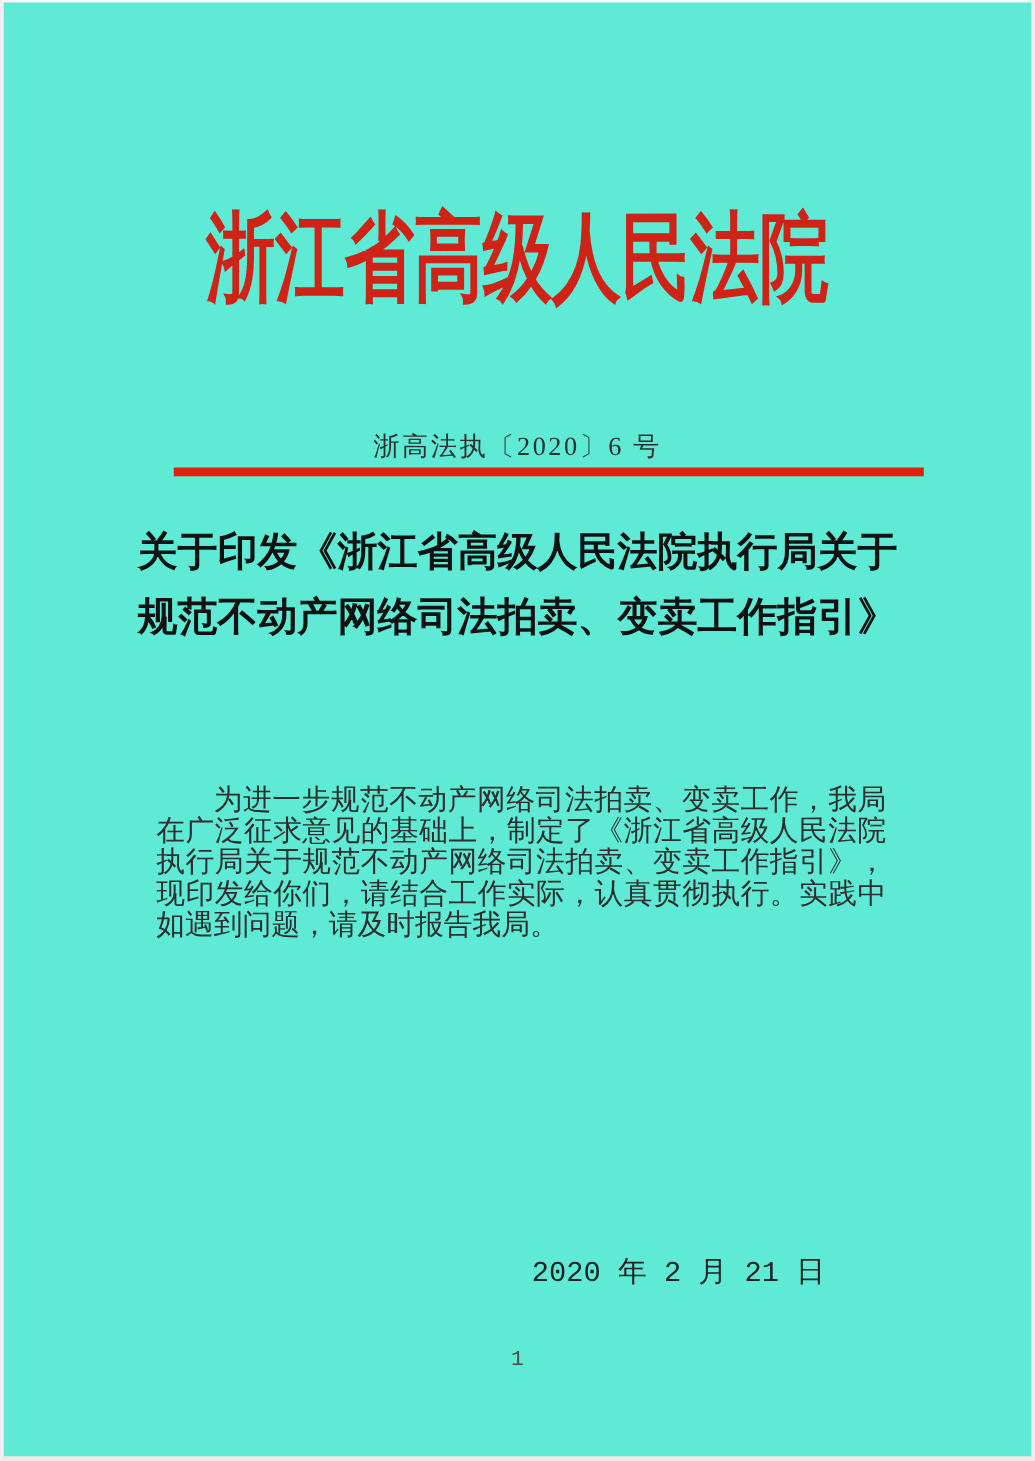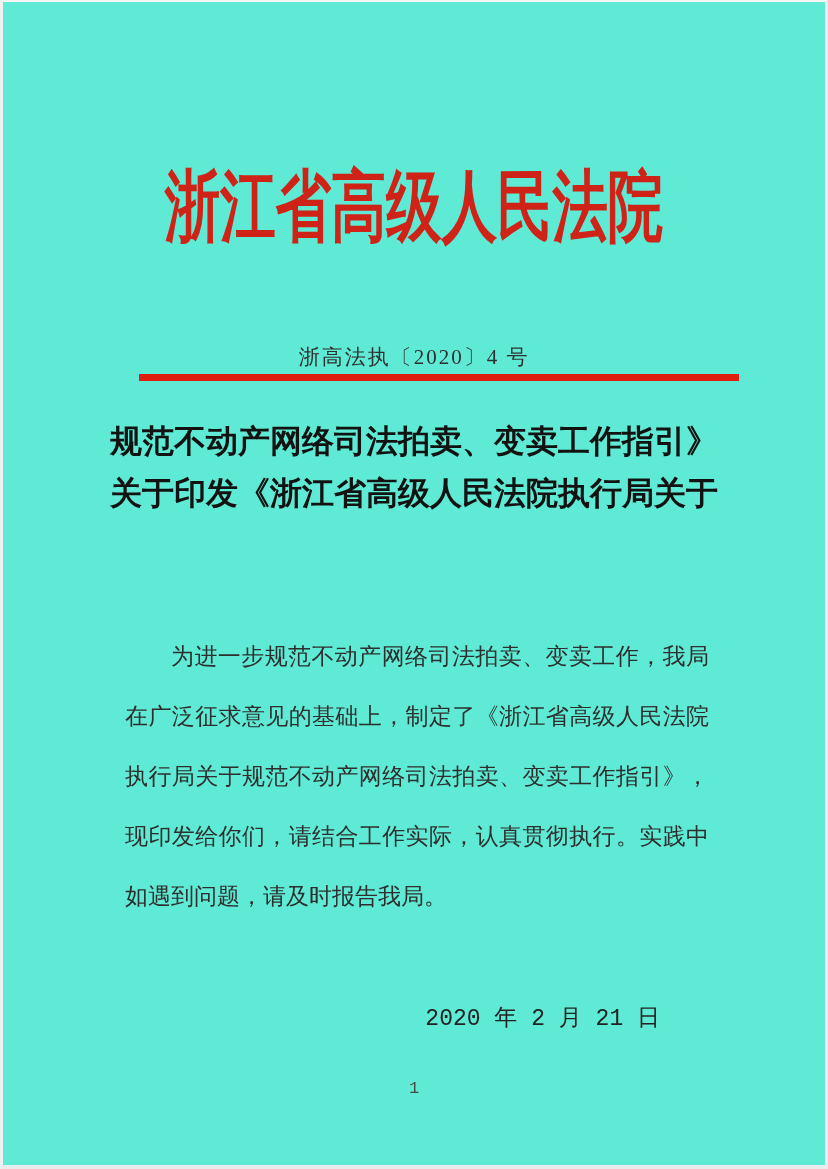--- a/index.html
+++ b/index.html
@@ -61,21 +61,21 @@
     top: 588px; left: 122px;
     font-size: 23px;
     line-height: 28px;
     color: #2e2e2e;
   }
   .body-para {
     position: absolute;
     top: 625px; left: 122px;
     width: 584px;
     font-size: 23px;
-    line-height: 60px;
+    line-height: 25px;
     text-align: justify;
     text-indent: 2em;
     color: #2e2e2e;
   }
   .issue-date {
     position: absolute;
     top: 1000px; right: 165px;
     font-size: 23px;
     line-height: 34px;
     color: #222222;
@@ -91,27 +91,27 @@
     font-family: "Liberation Mono", "DejaVu Sans Mono", monospace;
   }
 </style>
 </head>
 <body>
 
 <div class="page">
 
   <div class="court-name" style="color: rgb(207, 35, 24);">浙江省高级人民法院</div>
 
-  <div class="doc-number">浙高法执〔2020〕4 号</div>
+  <div class="doc-number">浙高法执〔2020〕6 号</div>
 
   <div class="red-rule" style="background: rgb(224, 31, 15);"></div>
 
   <div class="notice-title">
+    <span class="t-line">关于印发《浙江省高级人民法院执行局关于</span>
     <span class="t-line">规范不动产网络司法拍卖、变卖工作指引》</span>
-    <span class="t-line">关于印发《浙江省高级人民法院执行局关于</span>
   </div>
 
 
   <div class="body-para">为进一步规范不动产网络司法拍卖、变卖工作，我局在广泛征求意见的基础上，制定了《浙江省高级人民法院执行局关于规范不动产网络司法拍卖、变卖工作指引》，现印发给你们，请结合工作实际，认真贯彻执行。实践中如遇到问题，请及时报告我局。</div>
 
   <div class="issue-date">2020 年 2 月 21 日</div>
 
   <div class="page-number">1</div>
 
 </div>

